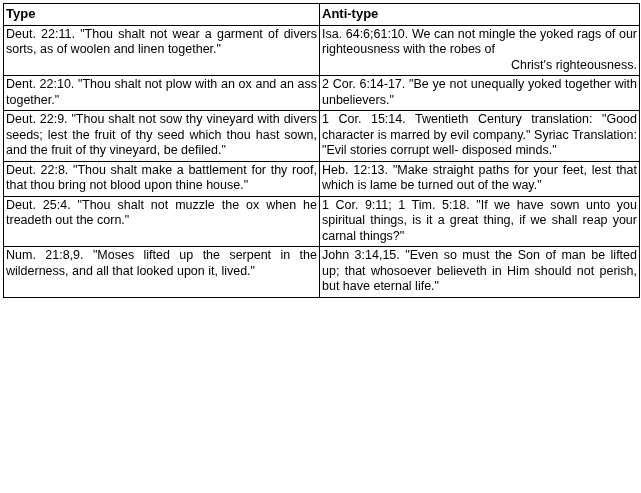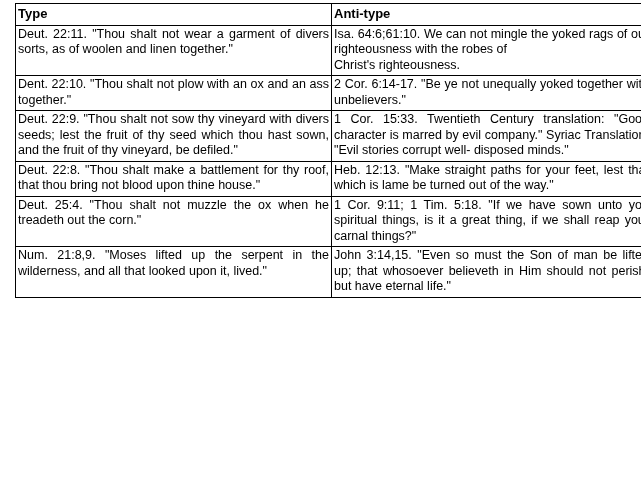--- a/index.html
+++ b/index.html
@@ -13,21 +13,20 @@
     font-family: "Liberation Sans", sans-serif;
     color: #000000;
     overflow: hidden;
   }
   .page {
     width: 512px;
     height: 493px;
     position: relative;
     box-sizing: border-box;
     padding: 3px 10px 2px 3px;
-    margin-left: 12px;
   }
   table.type-table {
     border-collapse: collapse;
     table-layout: fixed;
     width: 636px;
     border: 1px solid #000000;
   }
   table.type-table col.c1 { width: 316px; }
   table.type-table col.c2 { width: 320px; }
   table.type-table th,
@@ -48,21 +47,21 @@
     padding-top: 2px;
     padding-bottom: 3px;
     font-size: 13px;
   }
   td.cell p {
     margin: 0;
     padding: 0;
     text-align: justify;
   }
   td.cell p.last {
-    text-align: left;
+    text-align: right;
   }
 </style>
 </head>
 <body>
 
 <div class="page">
   <table class="type-table">
     <colgroup>
         <col class="c1">
         <col class="c2">
@@ -89,21 +88,21 @@
         </td>
         <td class="cell">
           <p>2 Cor. 6:14-17. "Be ye not unequally yoked together with unbelievers."</p>
         </td>
       </tr>
       <tr>
         <td class="cell">
           <p>Deut. 22:9. "Thou shalt not sow thy vineyard with divers seeds; lest the fruit of thy seed which thou hast sown, and the fruit of thy vineyard, be defiled."</p>
         </td>
         <td class="cell">
-          <p>1 Cor. 15:33. Twentieth Century translation: "Good character is marred by evil company." Syriac Translation: "Evil stories corrupt well- disposed minds."</p>
+          <p>1 Cor. 15:14. Twentieth Century translation: "Good character is marred by evil company." Syriac Translation: "Evil stories corrupt well- disposed minds."</p>
         </td>
       </tr>
       <tr>
         <td class="cell">
           <p>Deut. 22:8. "Thou shalt make a battlement for thy roof, that thou bring not blood upon thine house."</p>
         </td>
         <td class="cell">
           <p>Heb. 12:13. "Make straight paths for your feet, lest that which is lame be turned out of the way."</p>
         </td>
       </tr>

